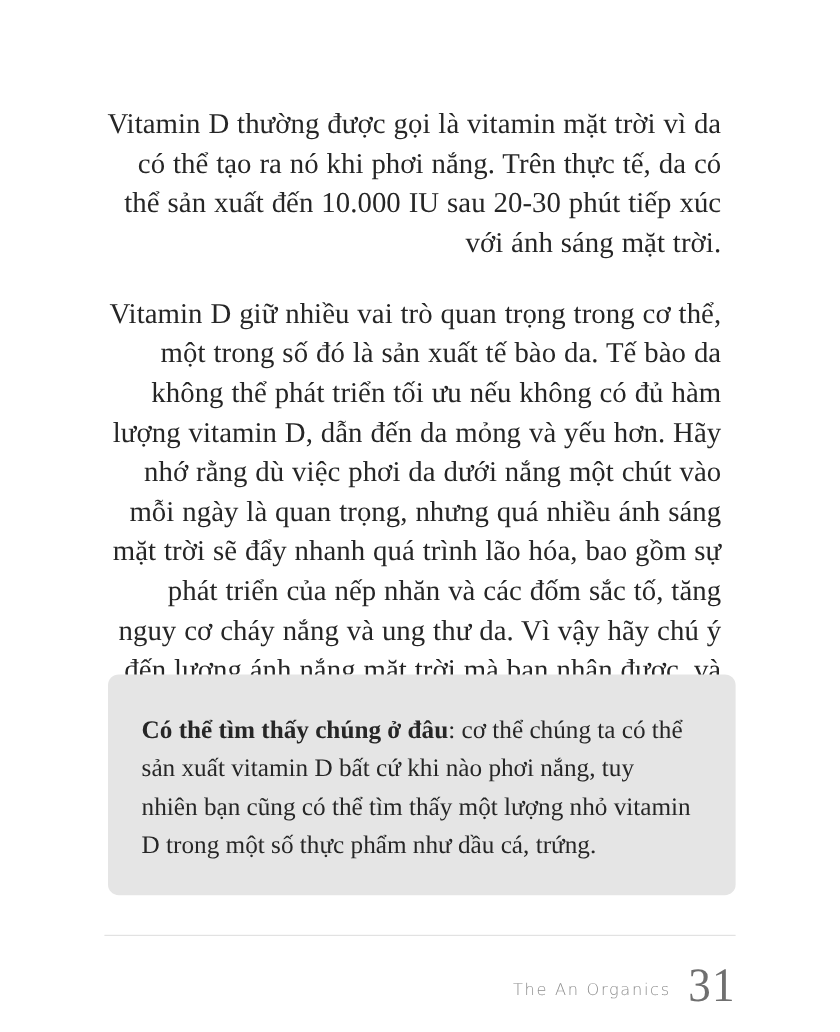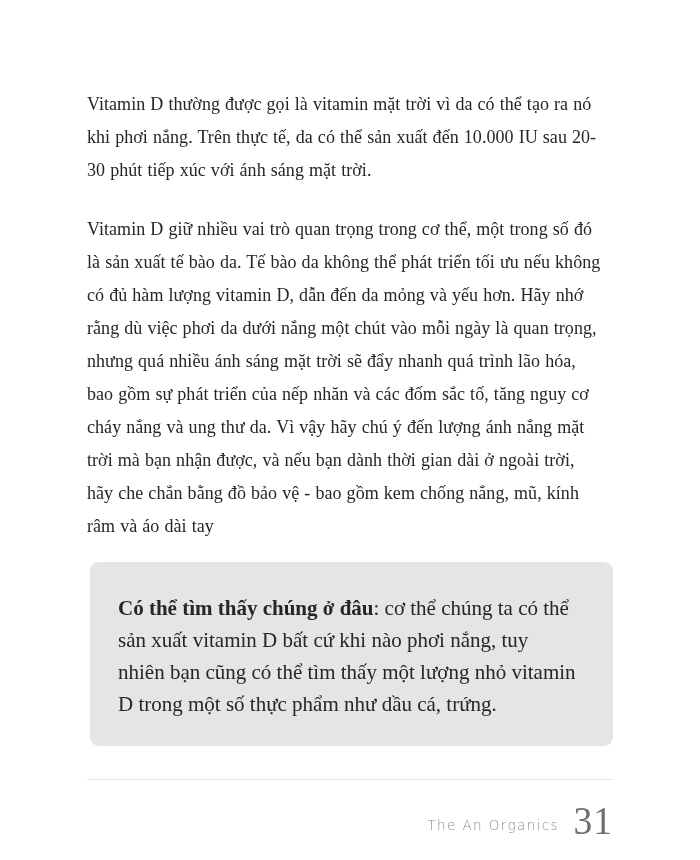--- a/index.html
+++ b/index.html
@@ -26,25 +26,25 @@
 
   .content {
     position: absolute;
     left: 87px;
     top: 88px;
     width: 514px;
   }
 
   .para {
     margin: 0 0 26px 0;
-    font-size: 18px;
+    font-size: 24px;
     line-height: 33px;
     letter-spacing: 0.05px;
     color: #262626;
-    text-align: left;
+    text-align: right;
     word-spacing: 0.5px;
   }
 
   .para:last-of-type {
     margin-bottom: 0;
   }
 
   
   .callout {
     position: absolute;

